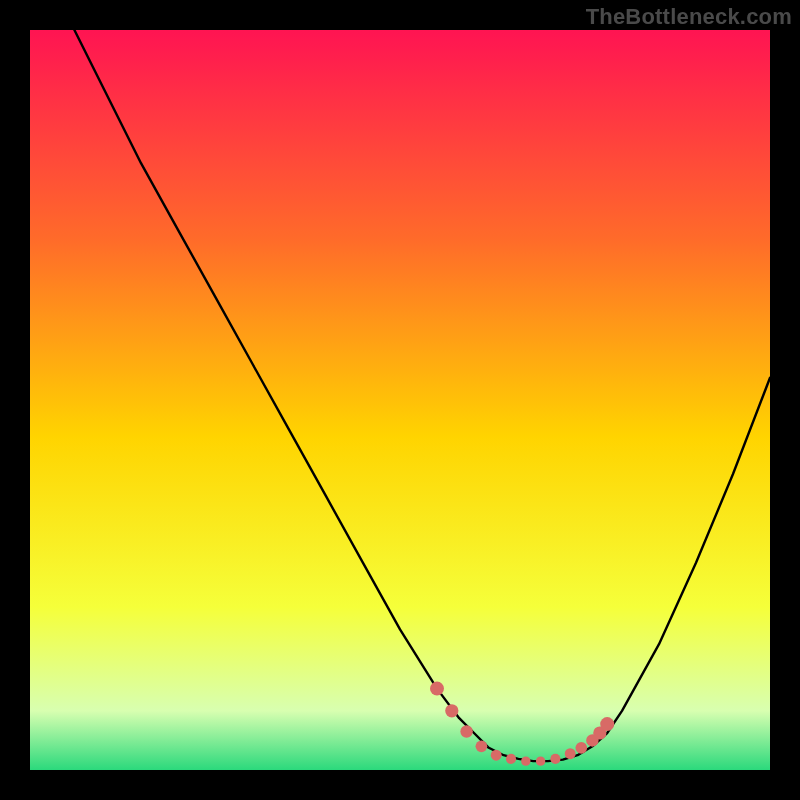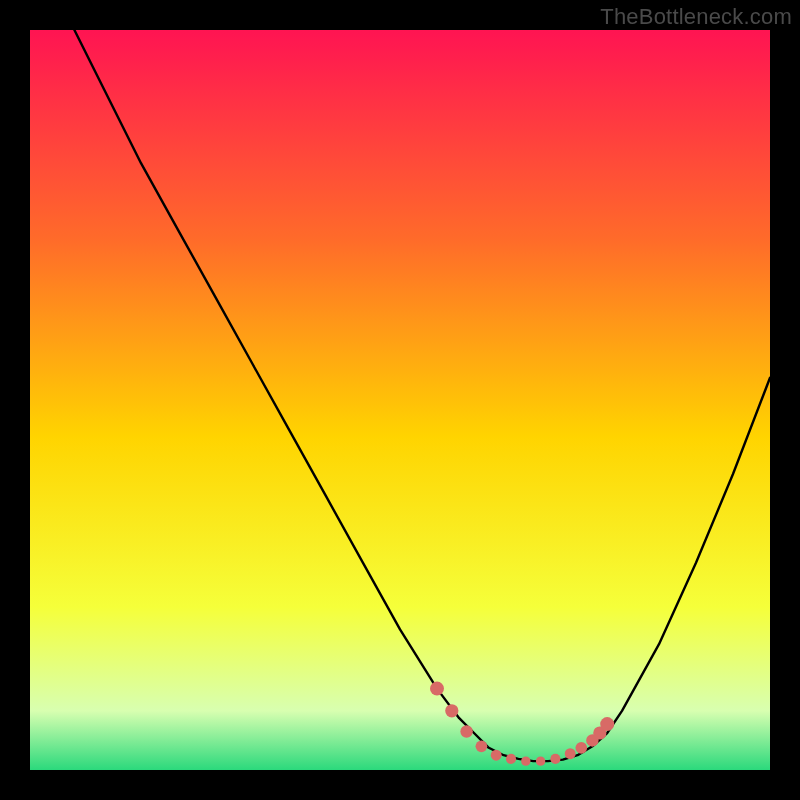--- a/index.html
+++ b/index.html
@@ -25,21 +25,21 @@
     top: 0;
     width: 740px;
     height: 740px;
   }
   .watermark {
     position: absolute;
     top: 4px;
     right: 8px;
     color: #4a4a4a;
     font-size: 22px;
-    font-weight: 400;
+    font-weight: 700;
     letter-spacing: 0.2px;
     user-select: none;
   }
   svg { display: block; }
 </style>
 </head>
 <body>
 
 <div class="watermark">TheBottleneck.com</div>
 

